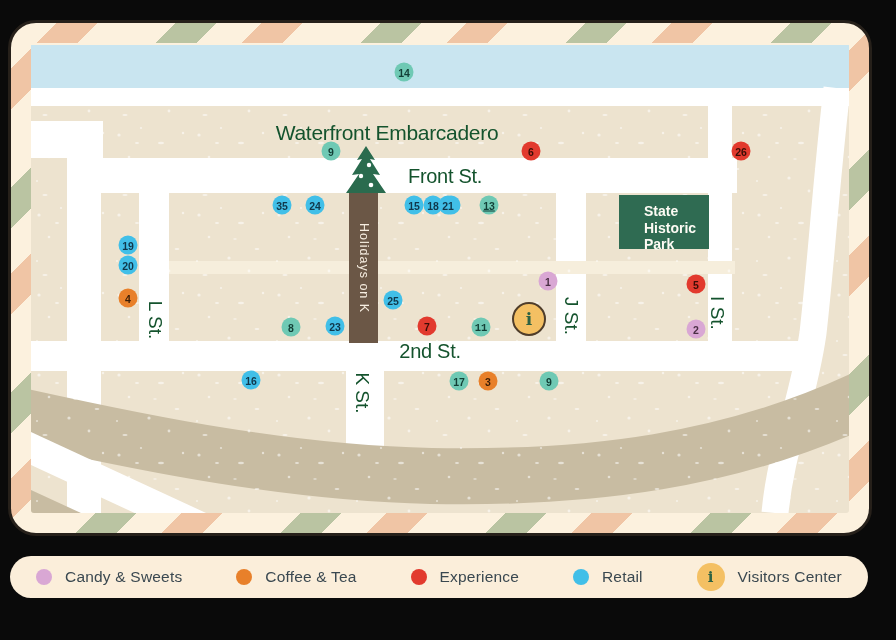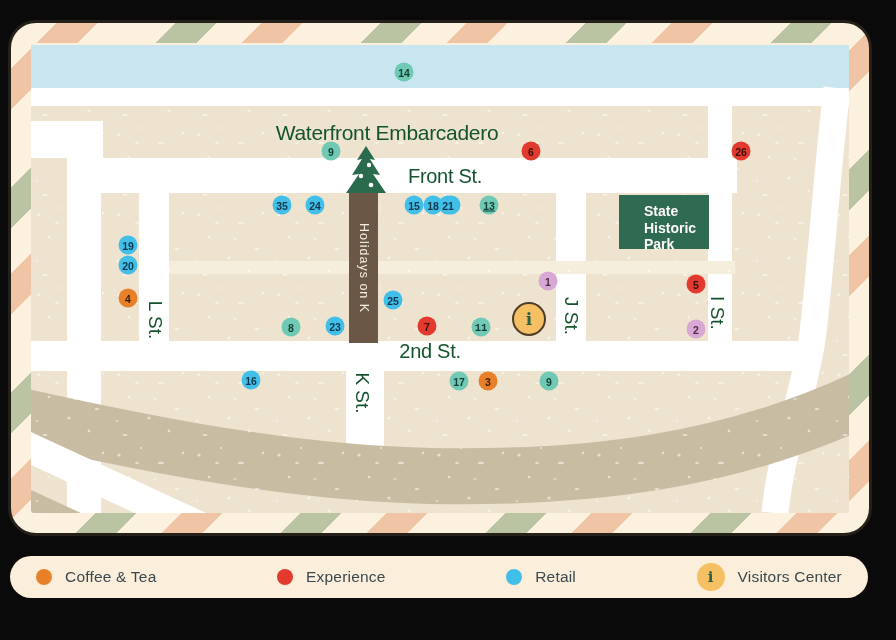--- a/index.html
+++ b/index.html
@@ -153,20 +153,24 @@
           <div class="marker retail" style="left: 220px; top: 337px;">16</div>
           <div class="marker restaurant" style="left: 428px; top: 338px;">17</div>
           <div class="marker coffee" style="left: 457px; top: 338px;">3</div>
           <div class="marker restaurant" style="left: 518px; top: 338px;">9</div>
         </div>
     </div>
   </div>
 
   <div class="legend-bar">
       <div class="lg-item">
+        <span class="lg-dot candy" style="background: rgb(217, 167, 212);"></span>
+        <span class="lg-label">Candy &amp; Sweets</span>
+      </div>
+      <div class="lg-item">
         <span class="lg-dot coffee" style="background: rgb(232, 128, 42);"></span>
         <span class="lg-label">Coffee &amp; Tea</span>
       </div>
       <div class="lg-item">
         <span class="lg-dot experience" style="background: rgb(226, 58, 46);"></span>
         <span class="lg-label">Experience</span>
       </div>
       <div class="lg-item">
         <span class="lg-dot retail" style="background: rgb(65, 191, 232);"></span>
         <span class="lg-label">Retail</span>

